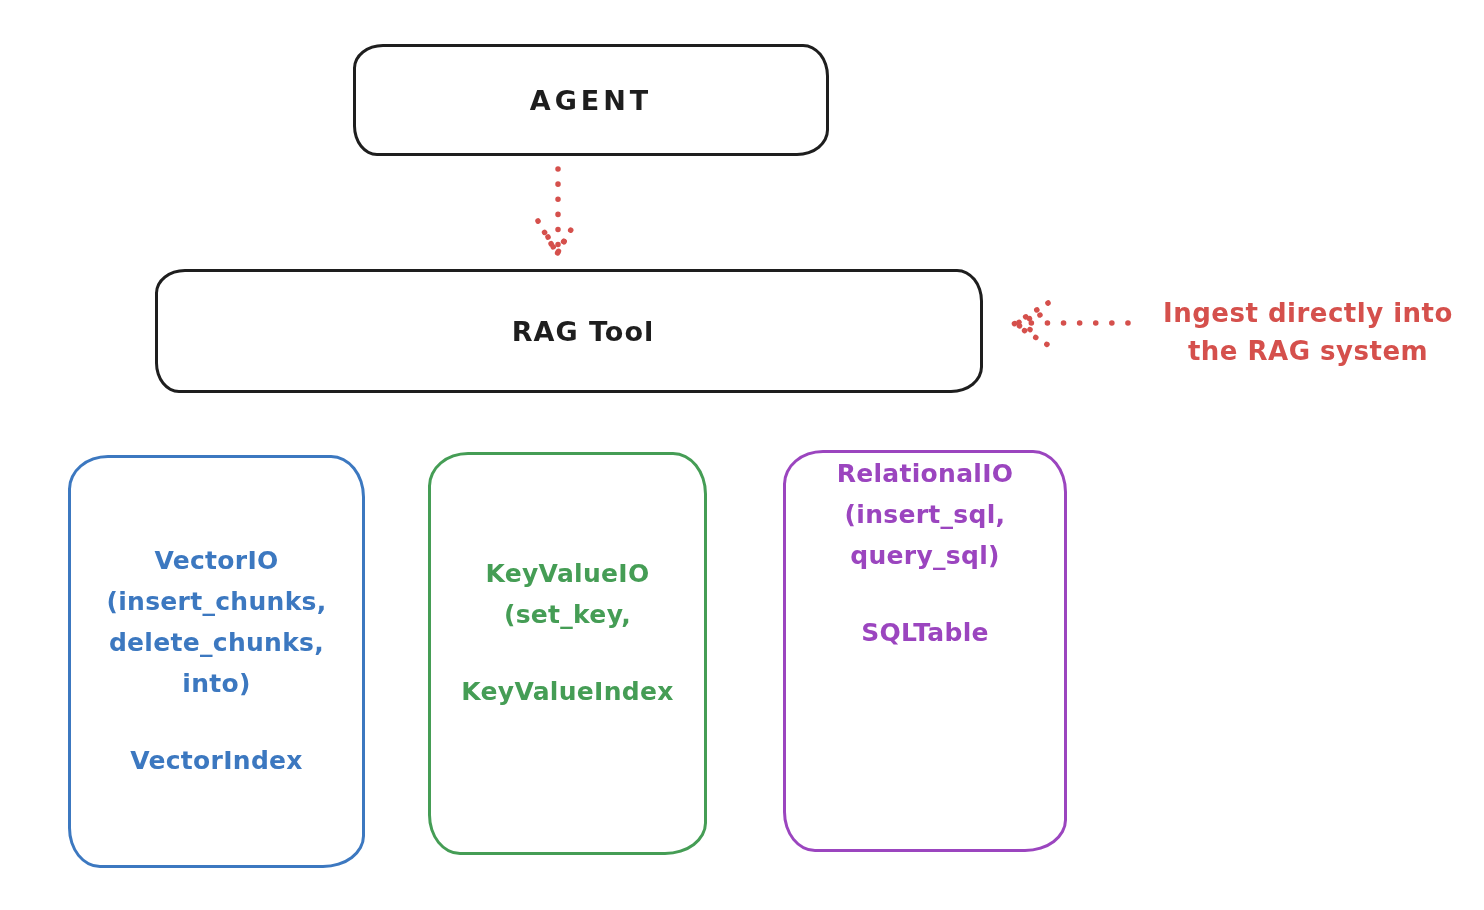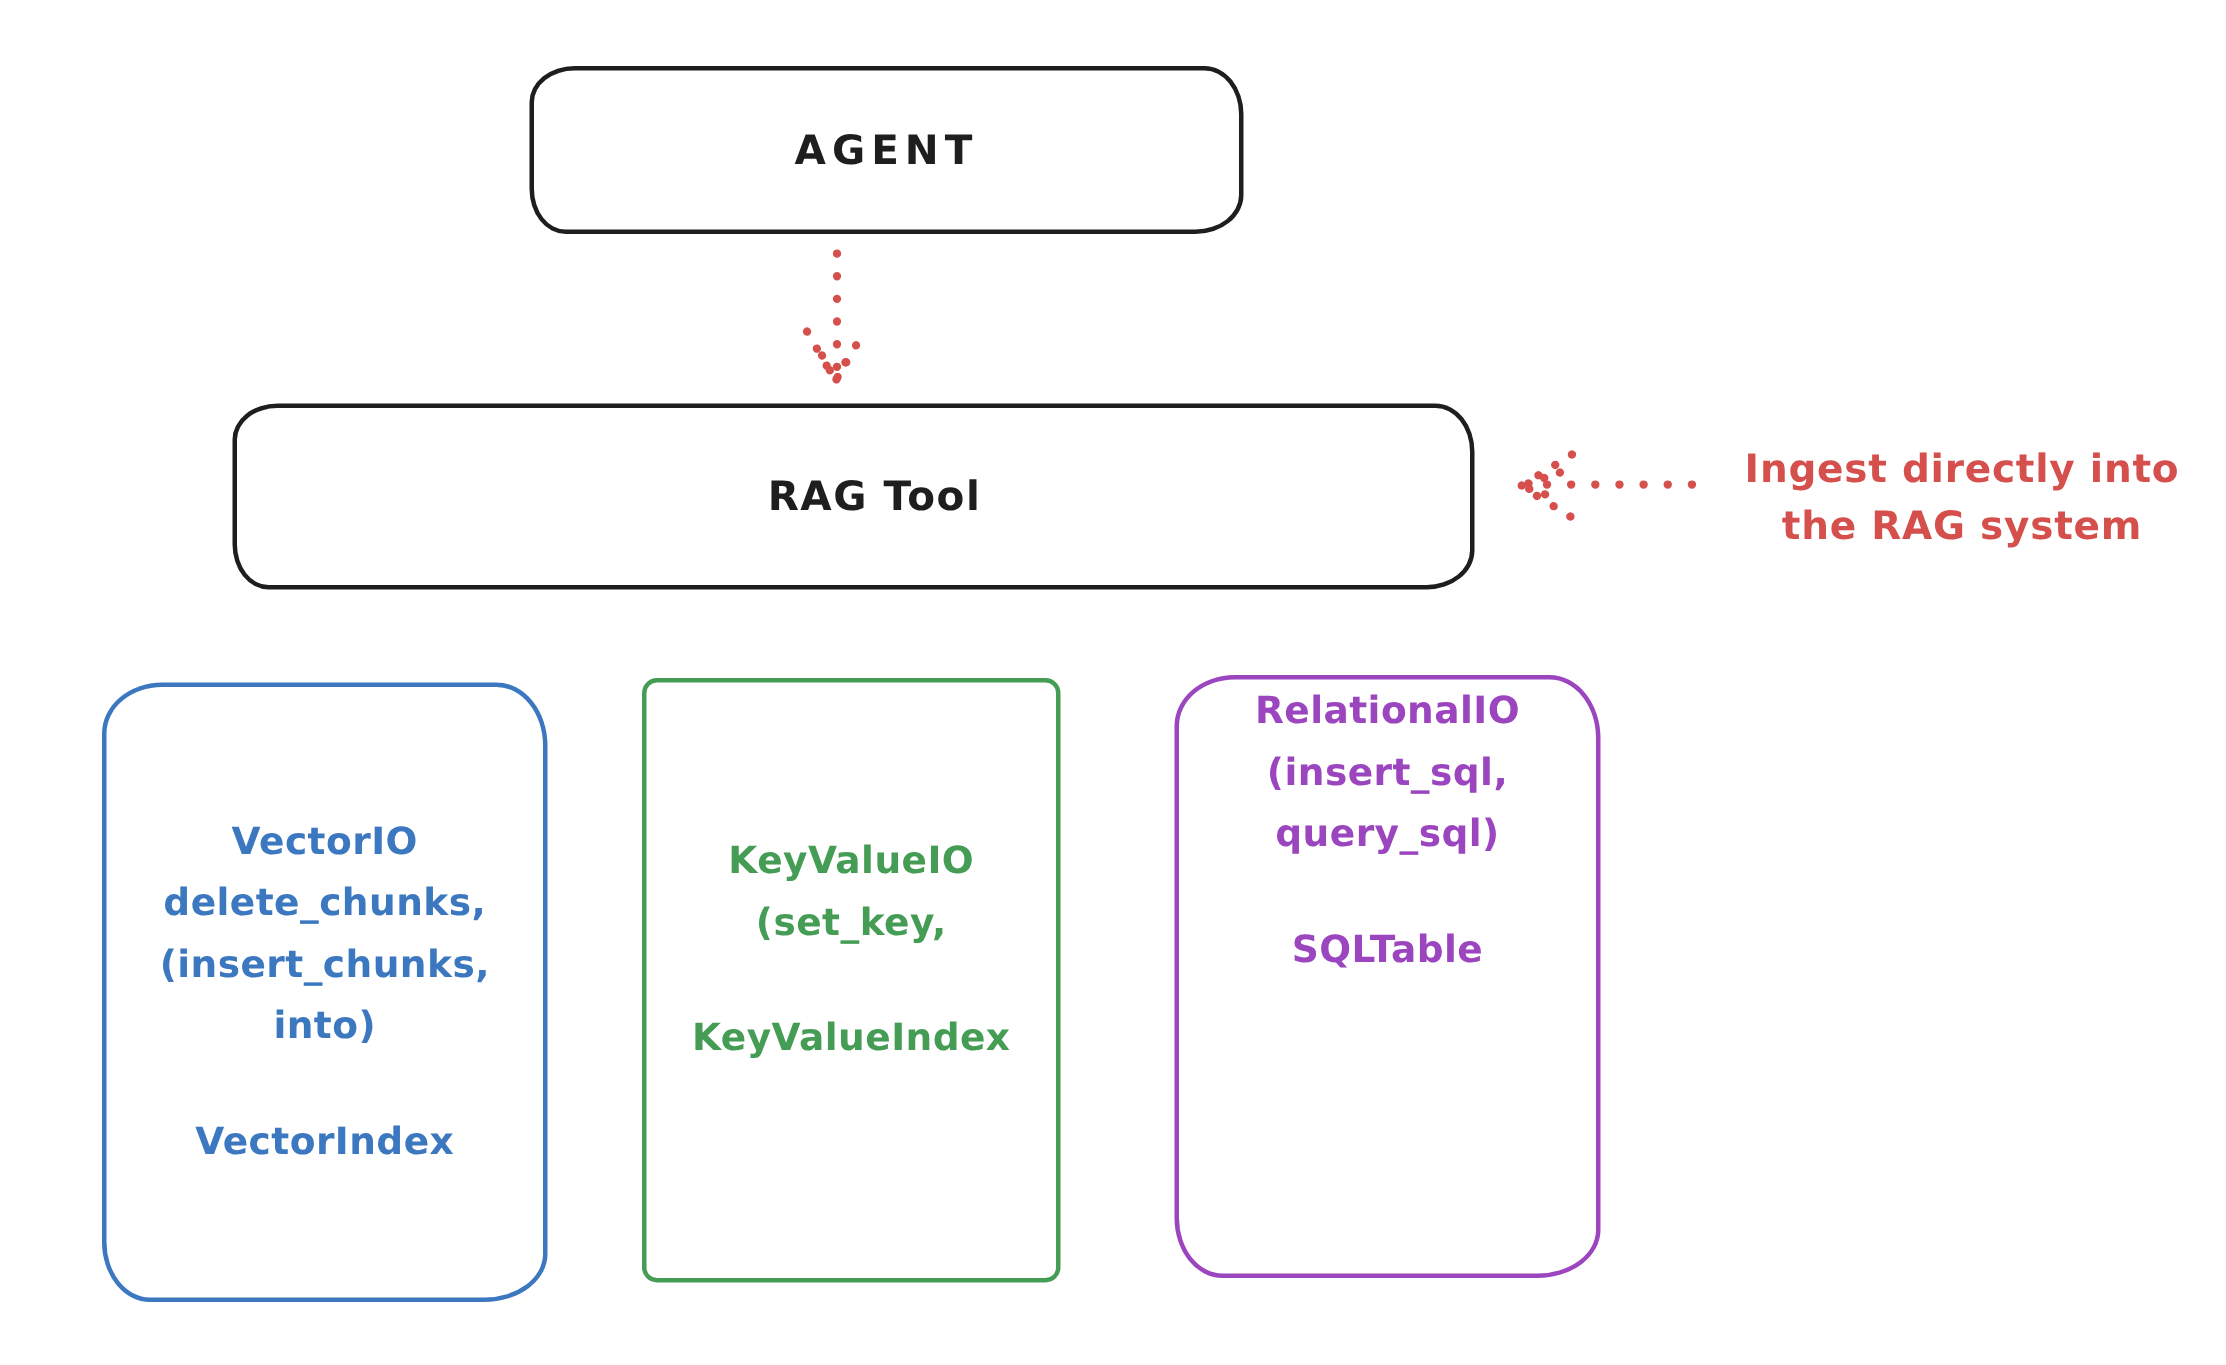--- a/index.html
+++ b/index.html
@@ -37,21 +37,21 @@
     flex-direction: column;
     justify-content: flex-start;
     align-items: center;
     font-size: 25px; font-weight: 600;
     line-height: 41px;
     border-width: 3px; border-style: solid;
     border-radius: 40px 34px 42px 32px / 34px 42px 32px 40px;
     letter-spacing: 0.3px;
   }
   .vector-node     { left: 68px;  top: 455px; width: 297px; height: 413px; border-color: var(--blue);   color: var(--blue);   padding-top: 82px; }
-  .keyvalue-node   { left: 428px; top: 452px; width: 279px; height: 403px; border-color: var(--green);  color: var(--green);  padding-top: 98px; border-radius: 10px; }
+  .keyvalue-node   { left: 428px; top: 452px; width: 279px; height: 403px; border-color: var(--green);  color: var(--green);  padding-top: 98px; }
   .relational-node { left: 783px; top: 450px; width: 284px; height: 402px; border-color: var(--purple); color: var(--purple); }
   .spacer-v { height: 36px; flex: 0 0 auto; }
 
   .annotation {
     position: absolute;
     left: 1140px; top: 283px; width: 336px;
     color: var(--red);
     font-size: 26px; font-weight: 600;
     line-height: 38px;
     text-align: center;
@@ -87,22 +87,22 @@
     </g>
   </svg>
 
   <div class="annotation">
     <div>Ingest directly into</div>
     <div>the RAG system</div>
   </div>
 
   <div class="node store-node vector-node">
     <div>VectorIO</div>
+    <div>(insert_chunks,</div>
     <div>delete_chunks,</div>
-    <div>(insert_chunks,</div>
     <div>into)</div>
     <div class="spacer-v"></div>
     <div>VectorIndex</div>
   </div>
 
   <div class="node store-node keyvalue-node">
     <div>KeyValueIO</div>
     <div>(set_key,</div>
     <div class="spacer-v"></div>
     <div>KeyValueIndex</div>

